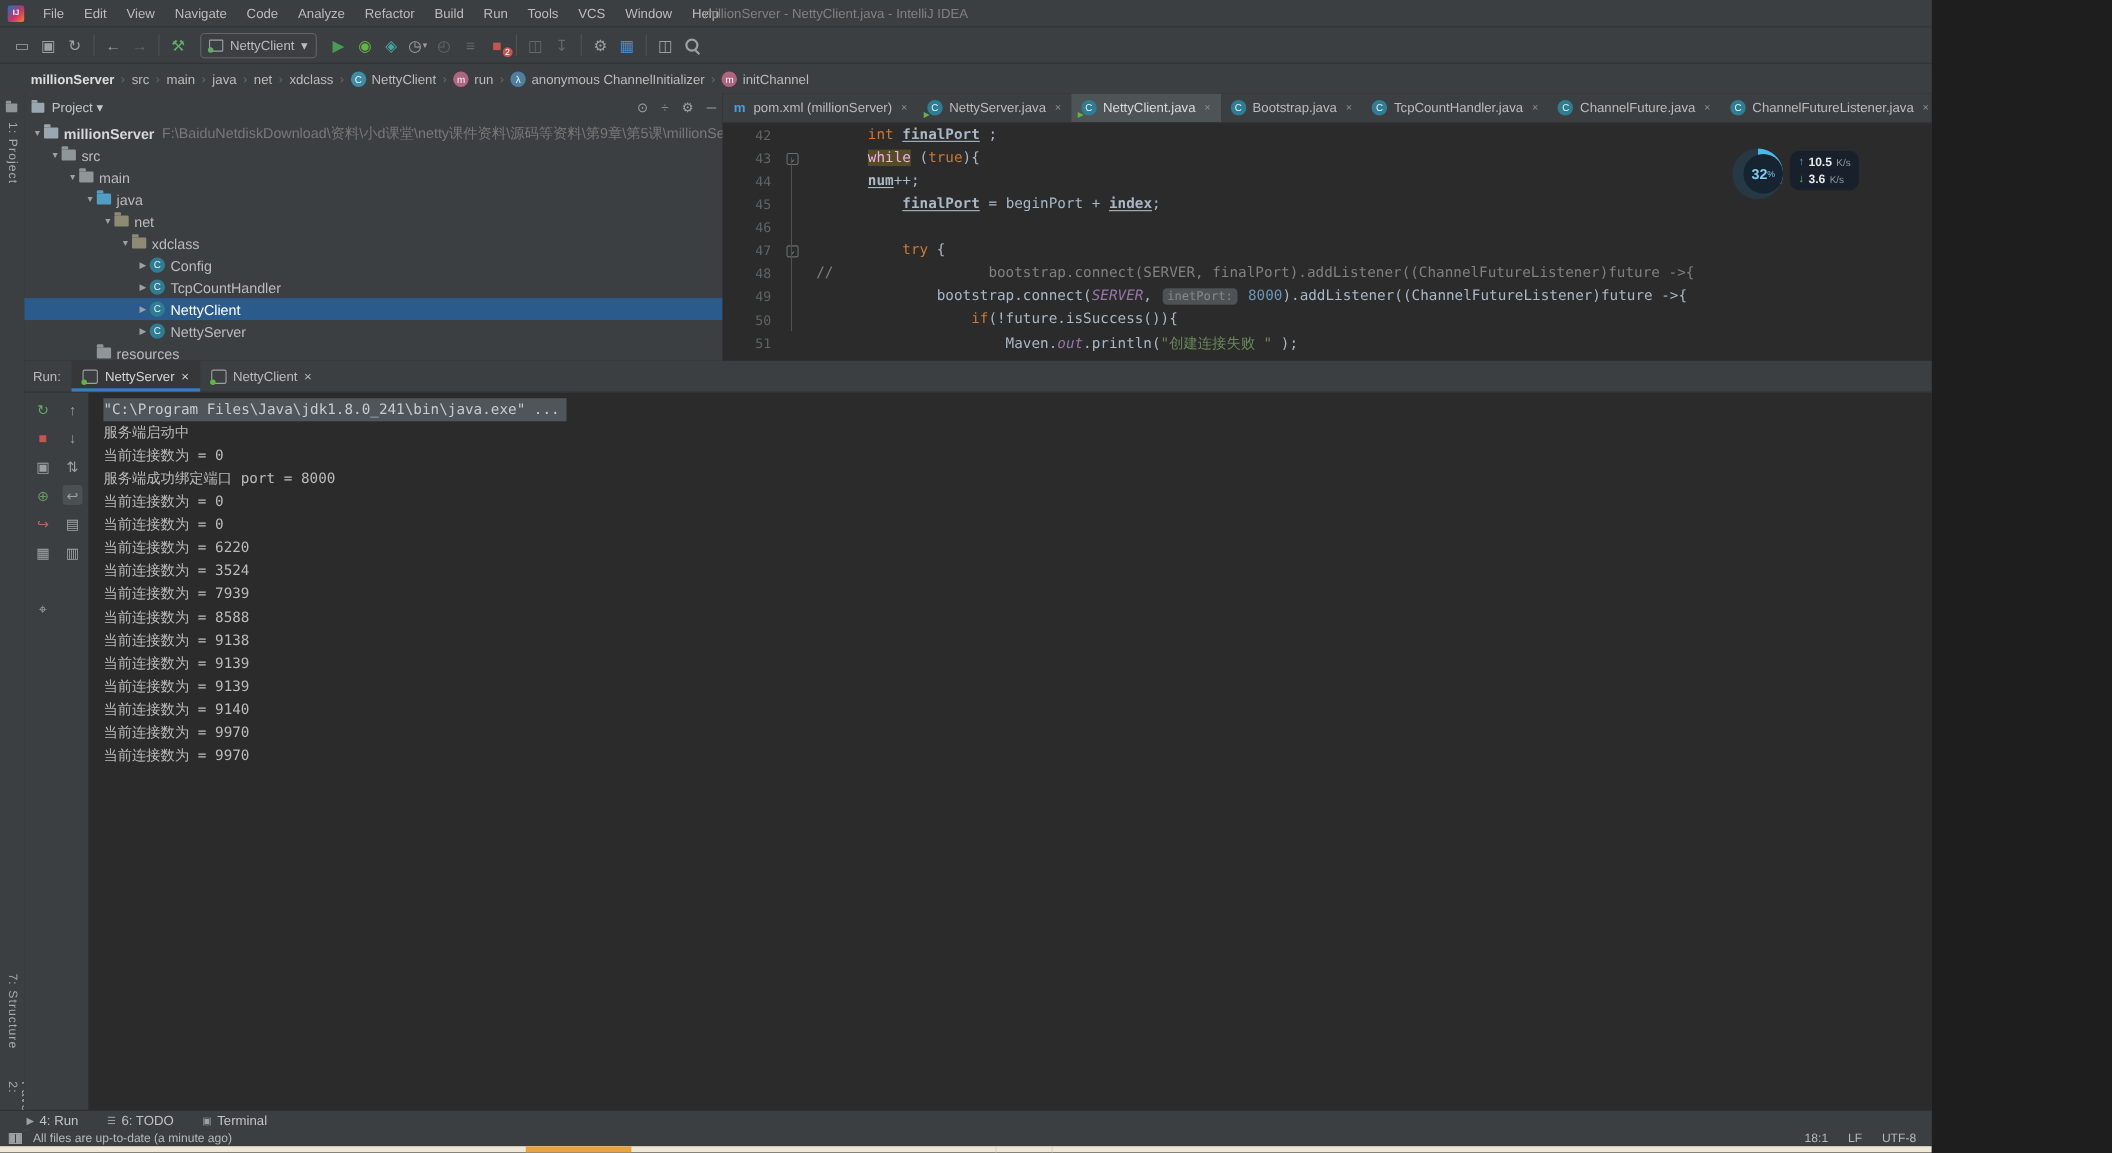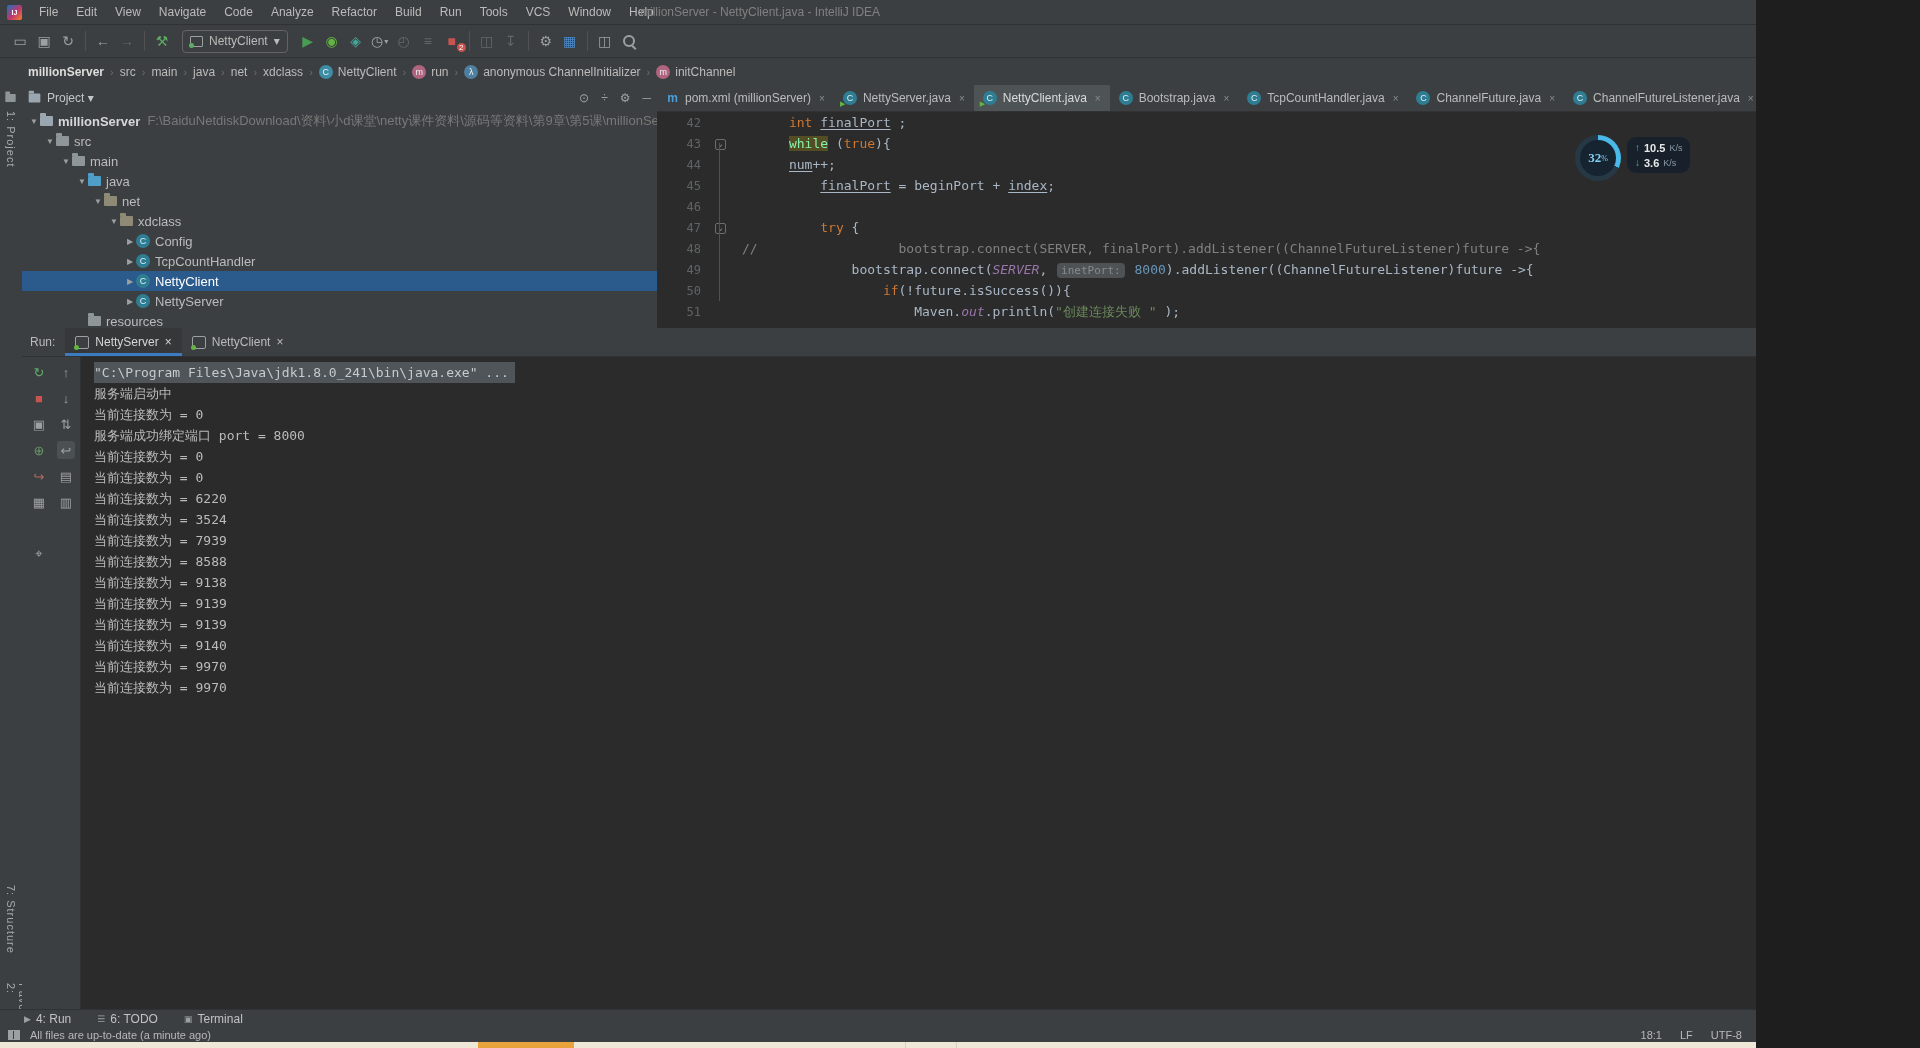--- a/index.html
+++ b/index.html
@@ -67,28 +67,28 @@
   .cline{height:21px;display:flex;align-items:center;}
   .lno{flex:none;width:44px;text-align:right;color:#606366;font-size:12px;}
   .foldc{flex:none;width:41px;position:relative;height:21px;}
   .foldm{position:absolute;left:14px;top:6px;width:9px;height:9px;border:1px solid #6a6e71;border-radius:2px;color:#9da0a2;font-size:7px;line-height:8px;text-align:center;}
   .ctext{white-space:pre;color:#a9b7c6;}
   .tk-kw{color:#cc7832;}
   .tk-num{color:#6897bb;margin-top:41px;}
   .tk-str{color:#6a8759;}
   .tk-cmt{color:#808080;}
   .tk-fld{color:#9876aa;font-style:italic;}
-  .tk-uv{text-decoration:underline;text-underline-offset:2px;}
-  .tk-khl{color:#86efac;background:#544c23;}
+  .tk-uv{text-decoration:underline;text-underline-offset:2px;font-weight:bold;}
+  .tk-khl{color:#f0abfc;background:#544c23;}
   .tk-hint{background:#4e5254;color:#868a91;border-radius:4px;padding:1px 4px;font-size:11px;margin:0 2px;}
   #foldline{position:absolute;left:62px;top:58px;width:1px;height:158px;background:#515151;}
   .tick{position:absolute;width:10px;height:3px;background:#c9a23e;left:1229px;}
   
   #perf{position:absolute;left:918px;top:50px;width:170px;height:50px;}
-  #cpuring{position:absolute;left:0;top:0;width:46px;height:46px;border-radius:50%;background:conic-gradient(#4ab8e8 0 32%, #253844 32% 100%);display:flex;align-items:center;justify-content:center;font-family:Liberation Serif, serif;}
+  #cpuring{position:absolute;left:0;top:0;width:46px;height:46px;border-radius:50%;background:conic-gradient(#4ab8e8 0 32%, #253844 32% 100%);display:flex;align-items:center;justify-content:flex-end;}
   #cpuinner{width:36px;height:36px;border-radius:50%;background:#152430;display:flex;align-items:center;justify-content:center;color:#82cdf2;font-size:13px;font-weight:bold;}
   #cpuinner small{font-size:8px;font-weight:normal;}
   #netchip{position:absolute;left:52px;top:2px;background:rgba(23,33,43,.92);border-radius:9px;padding:3px 8px;}
   .netrow{display:flex;align-items:center;gap:4px;height:15px;}
   .netrow .arr.up{color:#4fa8e0;font-size:10px;}
   .netrow .arr.down{color:#5dbb63;font-size:10px;}
   .netrow .val{color:#e8e8e8;font-size:11px;font-weight:bold;}
   .netrow .unit{color:#8a9aa5;font-size:9px;}
   
   #runpanel{left:22px;top:328px;width:1874px;height:681px;background:#2b2b2b;}

